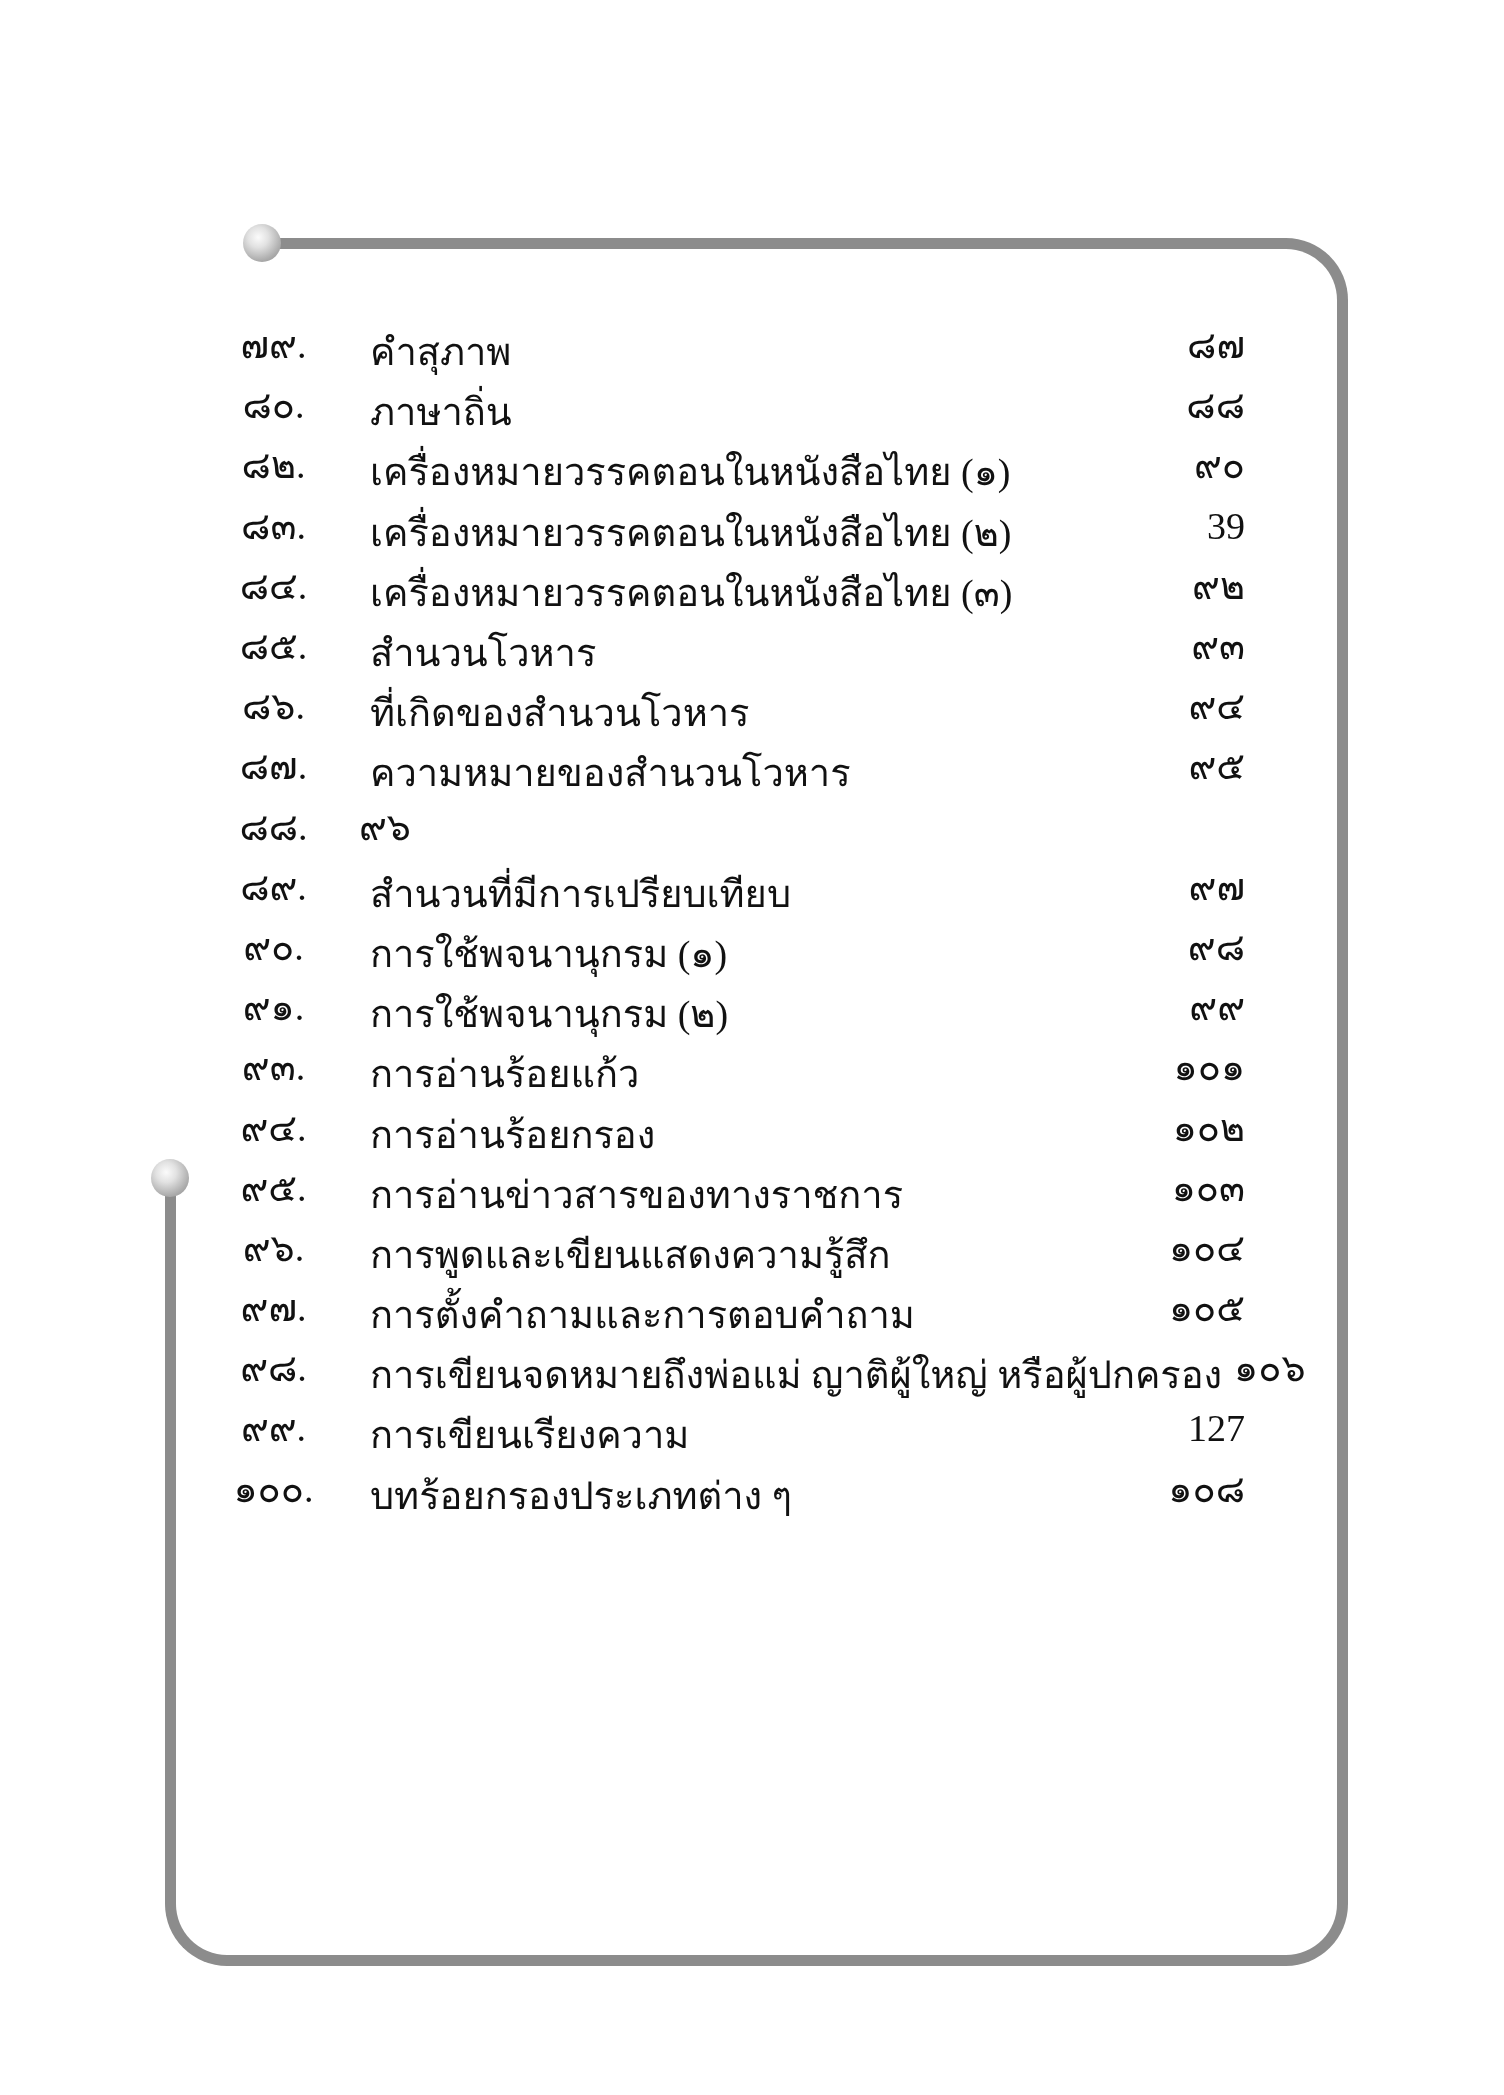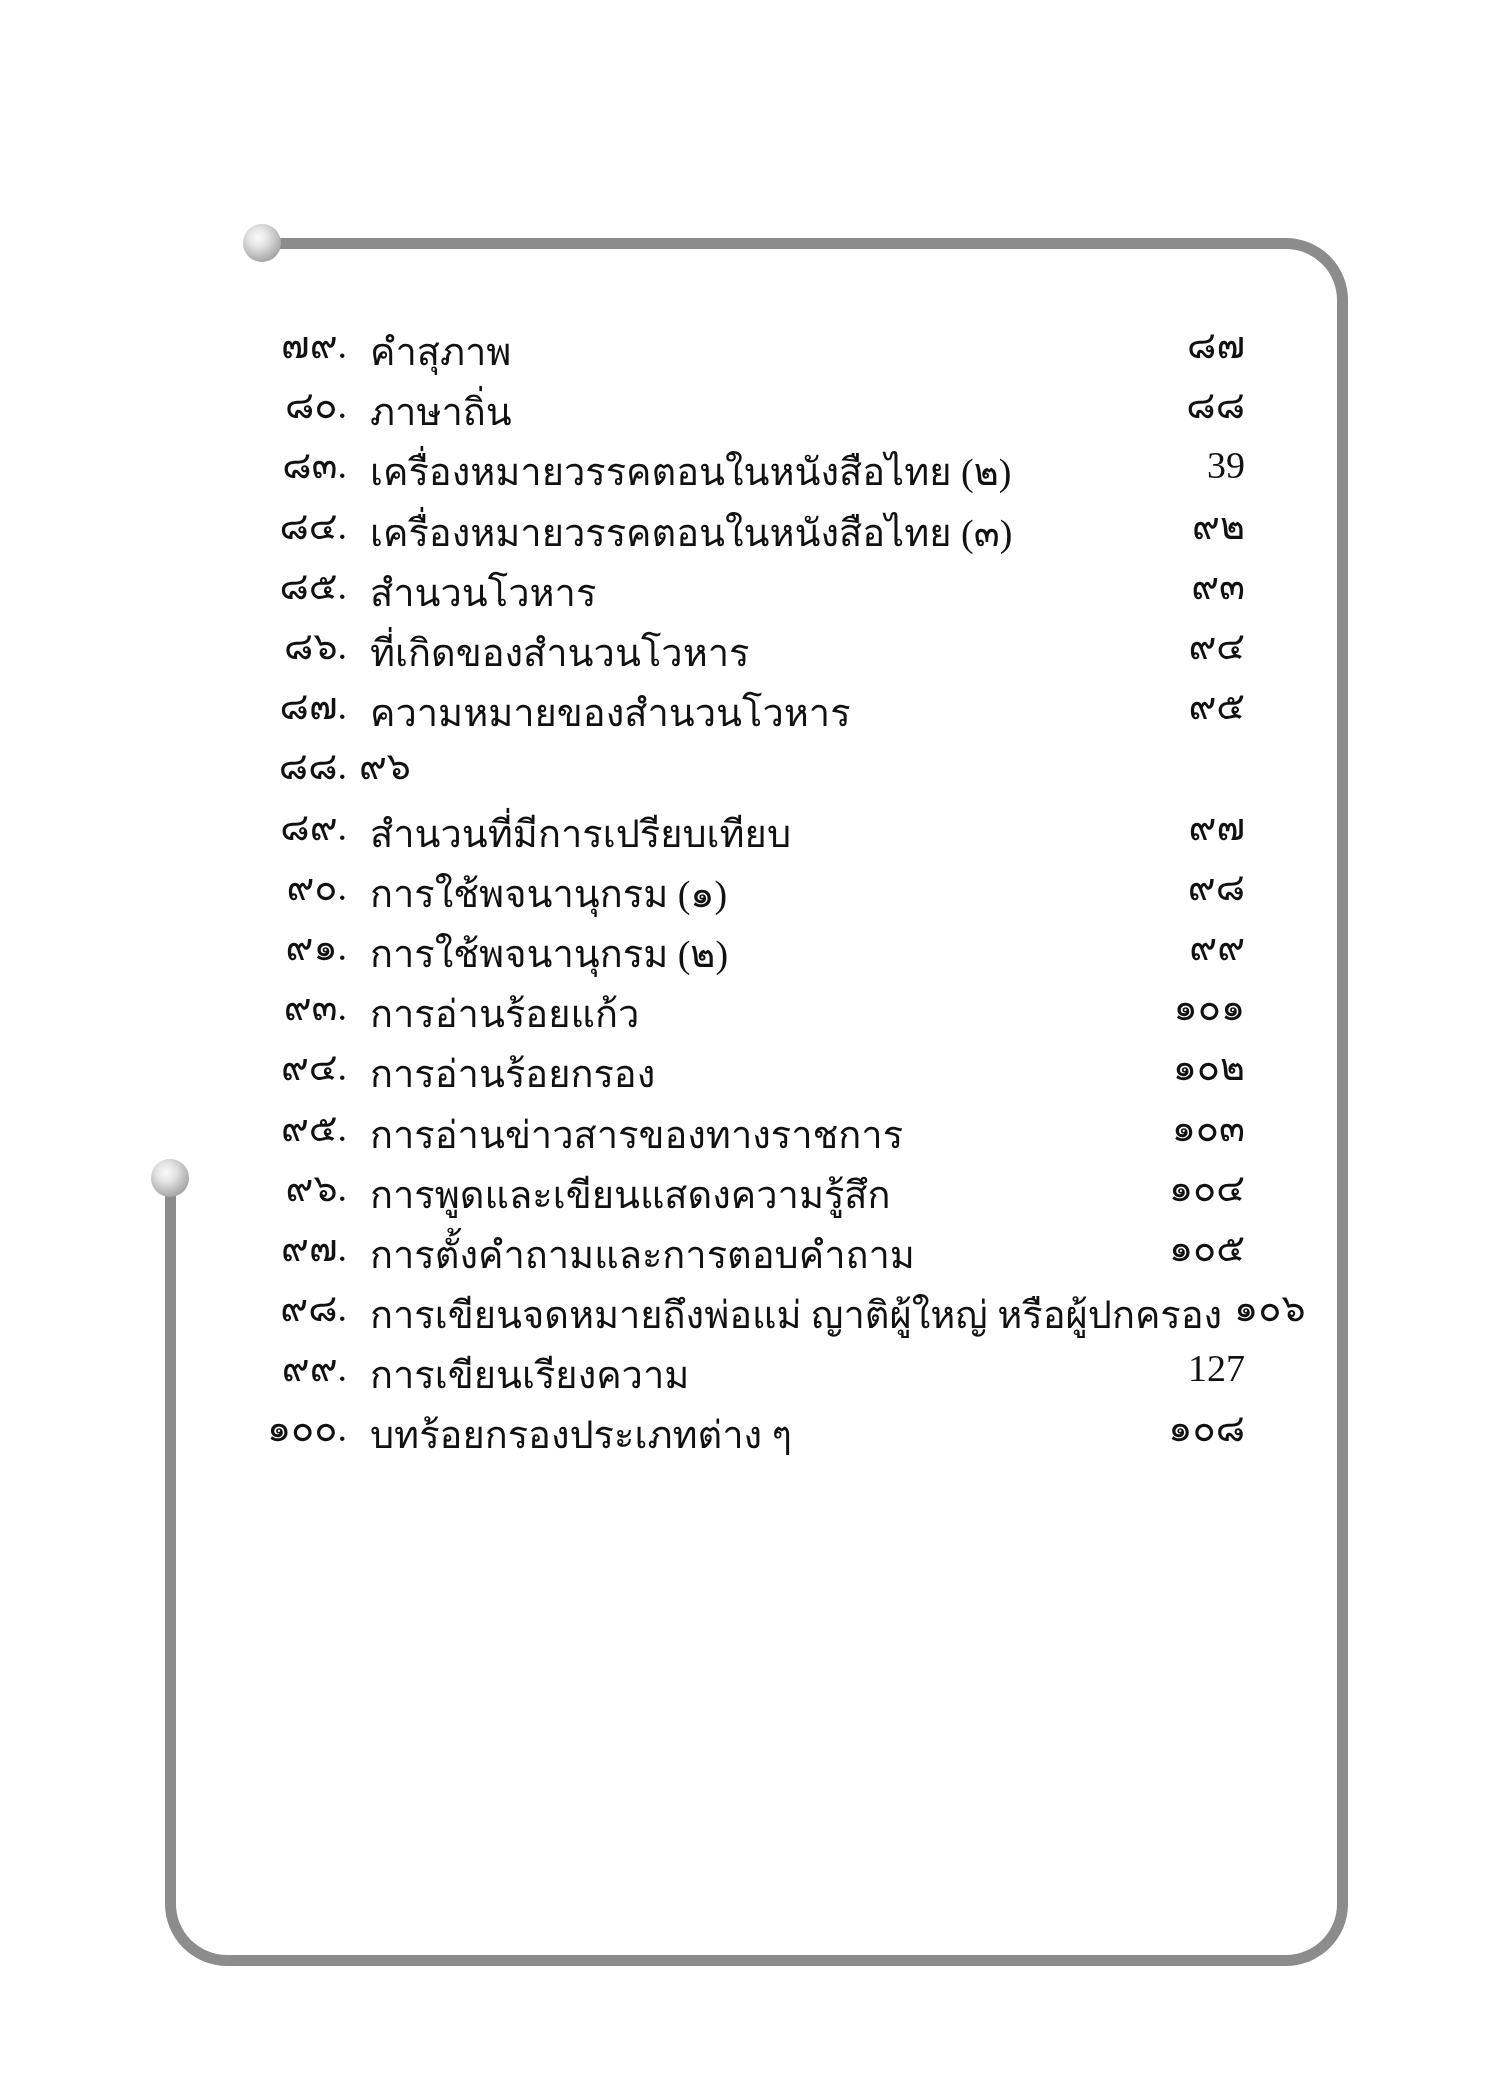--- a/index.html
+++ b/index.html
@@ -63,21 +63,21 @@
     display: flex;
     align-items: center;
     height: 60.2px;
     font-size: 38px;
     line-height: 1;
     white-space: nowrap;
   }
   .num {
     width: 147px;
     flex: 0 0 147px;
-    text-align: right;
+    text-align: center;
   }
   .title {
     flex: 1 1 auto;
     margin-left: 23px;
     overflow: visible;
     margin-top: 14px;
   }
   .pg {
     flex: 0 0 auto;
     margin-left: 12px;
@@ -98,20 +98,25 @@
     <span class="pg">๘๗</span>
   </div>
 
   <div class="row">
     <span class="num">๘๐.</span>
     <span class="title">ภาษาถิ่น</span>
     <span class="pg">๘๘</span>
   </div>
 
 
+  <div class="row">
+    <span class="num">๘๒.</span>
+    <span class="title">เครื่องหมายวรรคตอนในหนังสือไทย (๑)</span>
+    <span class="pg">๙๐</span>
+  </div>
 
   <div class="row">
     <span class="num">๘๓.</span>
     <span class="title">เครื่องหมายวรรคตอนในหนังสือไทย (๒)</span>
     <span class="pg">39</span>
   </div>
 
   <div class="row">
     <span class="num">๘๔.</span>
     <span class="title">เครื่องหมายวรรคตอนในหนังสือไทย (๓)</span>

